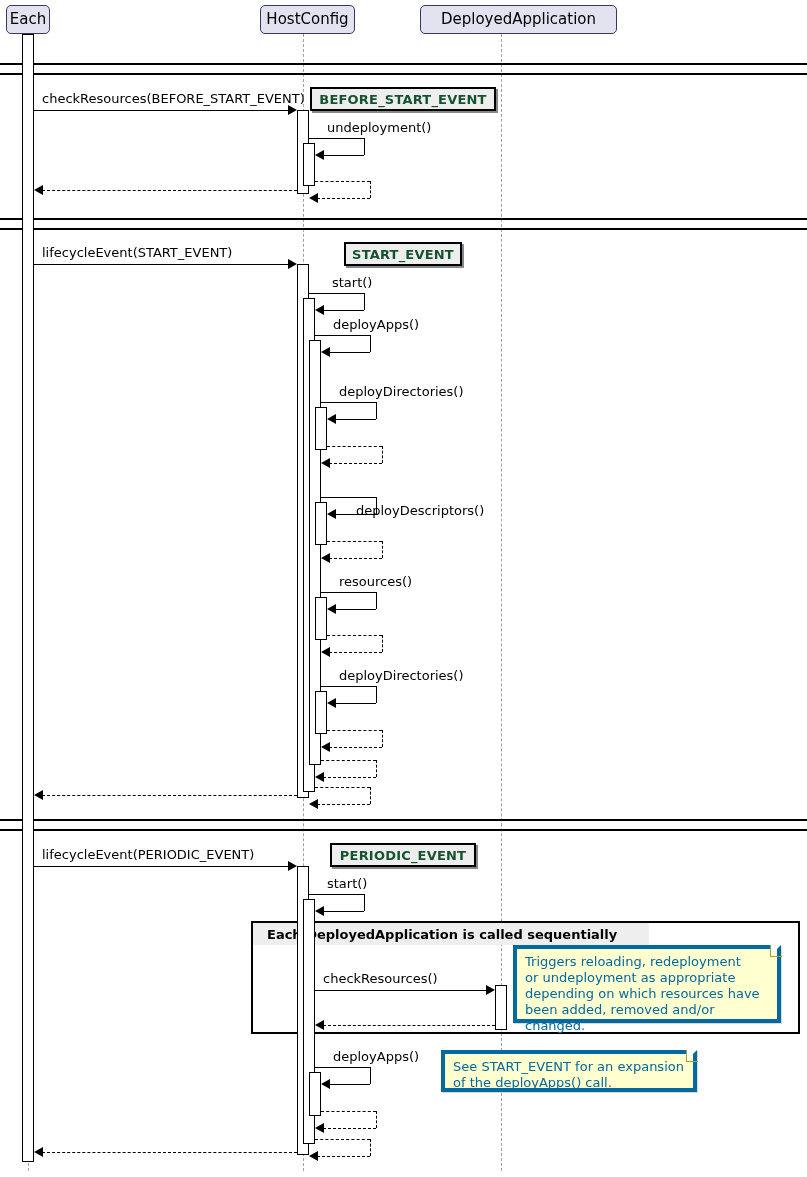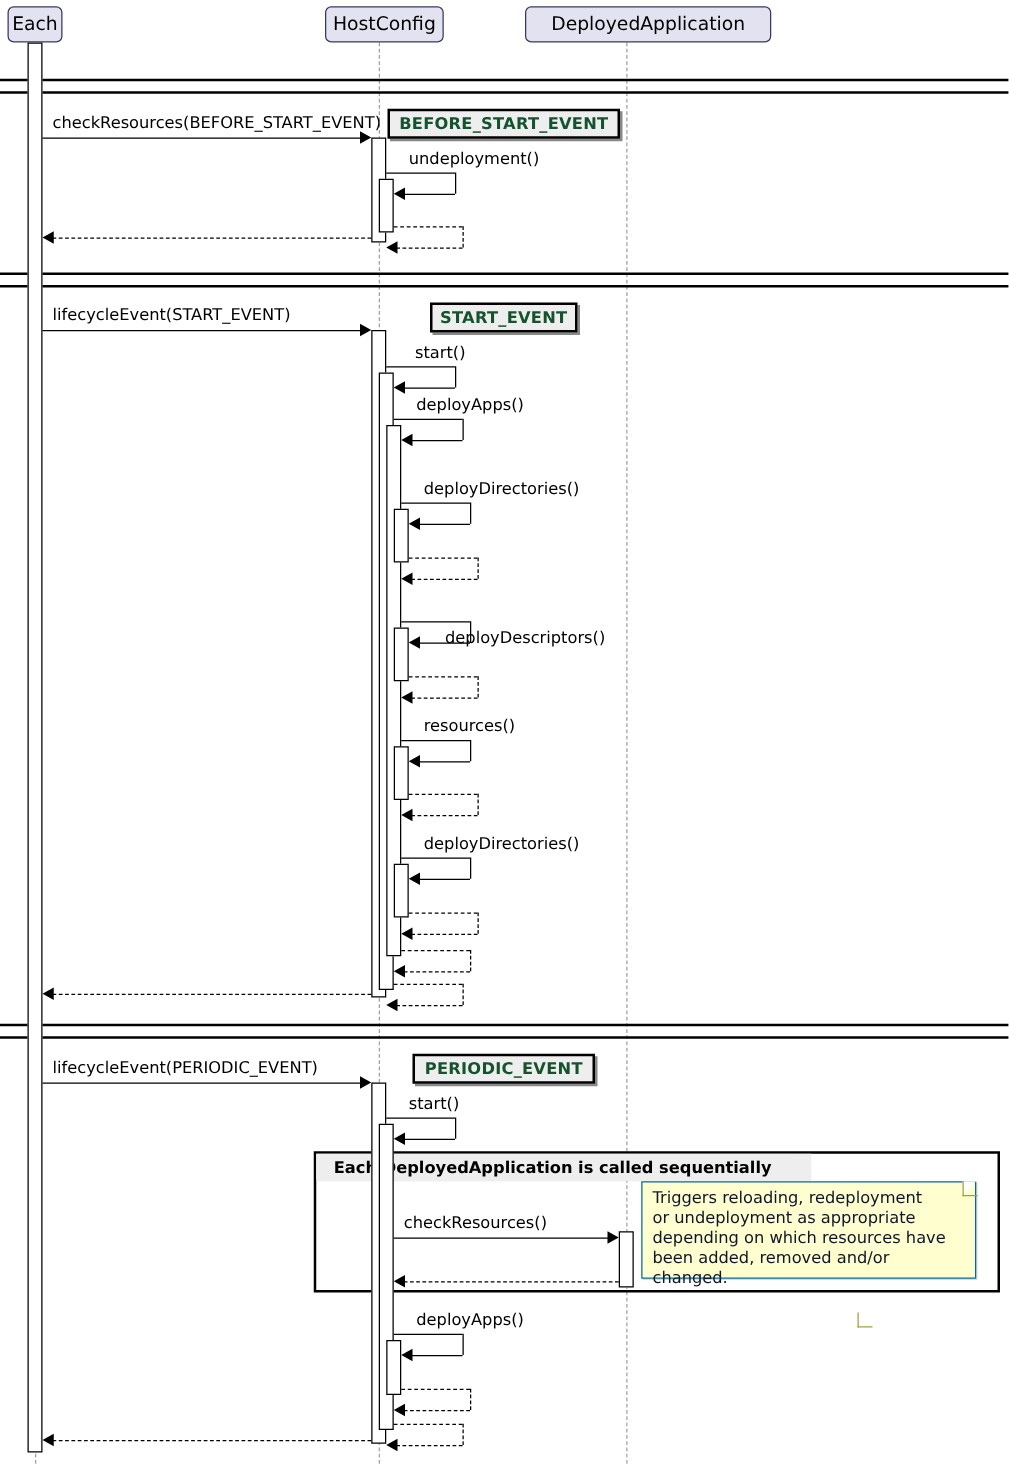--- a/index.html
+++ b/index.html
@@ -62,22 +62,22 @@
   }
   .group-header-clip{
     position:absolute;box-sizing:border-box;
     background:#EEEEEE;border-bottom:2px solid #000;border-right:2px solid #000;
     clip-path:polygon(0 0,calc(100% - 16px) 0,100% 60%,100% 100%,0 100%);
   }
 
   
   .note{
     position:absolute;box-sizing:border-box;background:#FEFECE;
-    border:1px solid #0369a1;
-    font-size:13px;color:#0f172a;line-height:16px;padding:5px 8px 5px 8px;
+    border:4px solid #0369a1;
+    font-size:13px;color:#0369a1;line-height:16px;padding:5px 8px 5px 8px;
     white-space:pre-line;
     box-shadow:1px 1px 0 rgba(0,0,0,.15);
   }
   .note-fold{
     position:absolute;width:11px;height:11px;background:#FEFECE;
     border-left:1px solid #A0A040;border-bottom:1px solid #A0A040;
   }
   .note-fold-tri{
     position:absolute;width:0;height:0;
     border-left:11px solid #ffffff;border-bottom:11px solid transparent;
@@ -216,18 +216,20 @@
     <div class="msg-line dotted" style="left: 317px; top: 1156px; width: 53px;"></div>
     <div class="arrow-left" style="left: 309px; top: 1151px;"></div>
     <div class="msg-line dotted" style="left: 42px; top: 1152px; width: 255px;"></div>
     <div class="arrow-left" style="left: 34px; top: 1147px;"></div>
     <div class="note" style="left: 513px; top: 945px; width: 268px; height: 78px;">Triggers reloading, redeployment
 or undeployment as appropriate
 depending on which resources have
 been added, removed and/or changed.</div>
     <div class="note-fold-tri" style="left: 770px; top: 945px;"></div>
     <div class="note-fold" style="left: 770px; top: 945px; background: transparent;"></div>
+    <div class="note" style="left: 441px; top: 1050px; width: 256px; height: 42px;">See START_EVENT for an expansion
+of the deployApps() call.</div>
     <div class="note-fold-tri" style="left: 686px; top: 1050px;"></div>
     <div class="note-fold" style="left: 686px; top: 1050px; background: transparent;"></div>
     <div class="participant" style="left: 6px; top: 5px; width: 44px; height: 29px;">Each</div>
     <div class="participant" style="left: 260px; top: 5px; width: 95px; height: 29px;">HostConfig</div>
     <div class="participant" style="left: 420px; top: 5px; width: 197px; height: 29px;">DeployedApplication</div>
   </div>
 
 </body></html>

